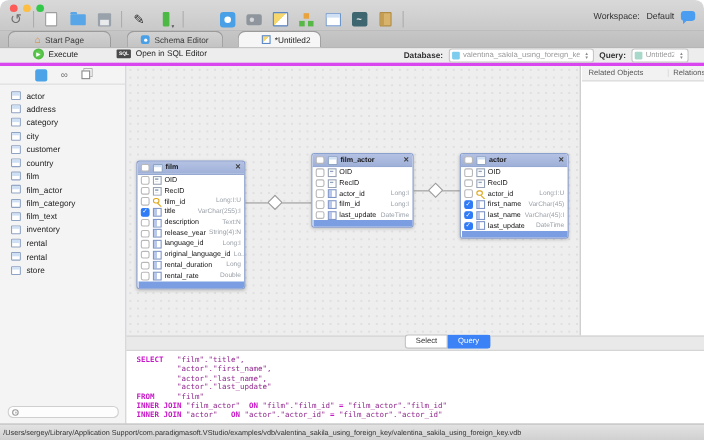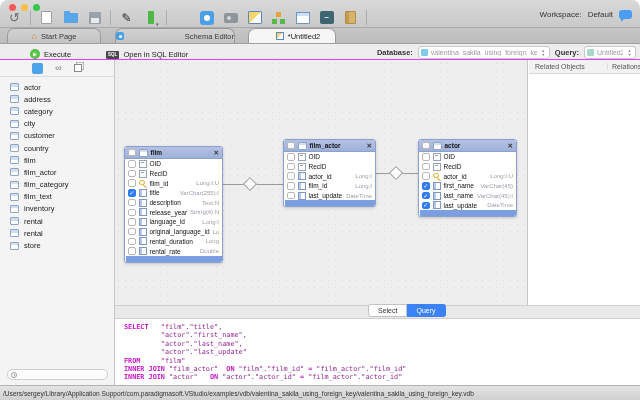--- a/index.html
+++ b/index.html
@@ -41,33 +41,33 @@
   .workspace { position:absolute; right:8px; top:10px; display:flex; align-items:center; gap:6px; font-size:8px; color:#333; }
   .chaticon { width:13px; height:9px; background:#4a9df0; border-radius:3px; position:relative; }
   .chaticon::after { content:""; position:absolute; left:2px; bottom:-3px; border:2px solid transparent; border-top-color:#4a9df0; border-left-color:#4a9df0; }
 
   
   .tabbar { position:absolute; left:0; top:28px; width:640px; height:16px; background:linear-gradient(#c6c6c6,#bdbdbd); border-bottom:1px solid #a0a0a0; display:flex; align-items:flex-end; }
   .tab { height:15px; border:1px solid #9b9b9b; border-bottom:none; border-radius:7px 7px 0 0;
     background:linear-gradient(#d2d2d2,#c3c3c3); display:flex; align-items:center; justify-content:center; gap:4px;
     font-size:7.5px; color:#3a3a3a; }
   .tab.active { background:#f6f6f6; color:#222; }
-  .t1 { width:94px; margin-left:7px; } .t2 { width:120px; margin-left:14px;justify-content:space-between; } .t3 { width:88px; margin-left:13px;padding-left:12px; }
+  .t1 { width:94px; margin-left:7px; } .t2 { width:88px; margin-left:14px; } .t3 { width:76px; margin-left:13px;padding-left:12px; }
   .mini-home { color:#d9822b; font-size:9px; font-weight:bold; }
   .mini-schema { width:8px; height:8px; background:#4aa0e6; border-radius:2px; position:relative; }
   .mini-schema::after { content:""; position:absolute; left:2.5px; top:2.5px; width:3px; height:3px; background:#fff; border-radius:50%; }
   .mini-diagram { width:8px; height:8px; border:1px solid #5b87c5; background:linear-gradient(135deg,#f5d76e 50%,#fff 50%); }
 
   
-  .querybar { position:absolute; left:0; top:44px; width:640px; height:16px; background:#ededed; border-bottom:1px solid #d946ef; display:flex; align-items:flex-end; font-size:7.5px; color:#222; }
+  .querybar { position:absolute; left:0; top:44px; width:640px; height:16px; background:#ededed; border-bottom:3px solid #d946ef; display:flex; align-items:flex-start; font-size:7.5px; color:#222; }
   .execbtn { display:flex; align-items:center; gap:4px; margin-left:30px; }
   .playicon { width:10px; height:10px; border-radius:50%; background:radial-gradient(#6ed55e,#3fae31); display:flex; align-items:center; justify-content:center; color:#fff; font-size:5px; }
   .opensqlbtn { display:flex; align-items:center; gap:4px; margin-left:35px; }
   .sqlbadge { background:#4a4a4a; color:#fff; font-size:4.5px; font-weight:bold; border-radius:1px; padding:1.5px 2px; }
-  .dbgroup { margin-left:auto; display:flex; align-items:center; gap:5px; padding-right:4px; }
+  .dbgroup { margin-left:auto; display:flex; align-items:center; gap:5px; padding-right:14px; }
   .dropdown { height:13px; background:#fff; border:1px solid #c6c6c6; border-radius:3px; display:flex; align-items:center; gap:3px; padding:0 2px; color:#9a9a9a; font-size:7px; }
   .dd-db { width:132px; } .dd-q { width:52px; }
   .cube { width:7px; height:7px; border-radius:1px; flex:none; }
   .cube.db { background:#7ccdee; } .cube.q { background:#a7d8c9; }
   .ddtext { flex:1; overflow:hidden; white-space:nowrap; }
   .stepper { flex:none; width:7px; display:flex; flex-direction:column; align-items:center; color:#8a8a8a; font-size:4px; line-height:3.5px; }
   .lbl { font-weight:bold; color:#333; }
 
   
   .sidebar { position:absolute; left:0; top:60px; width:115px; height:325px; background:#f4f4f5; border-right:1px solid #c6c6c6; }

